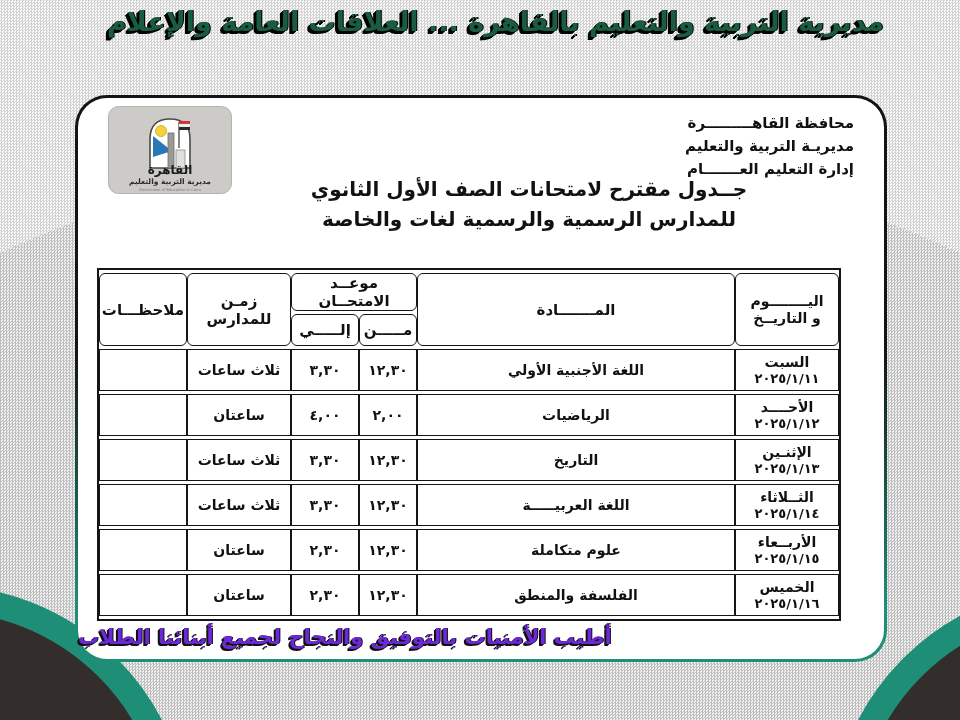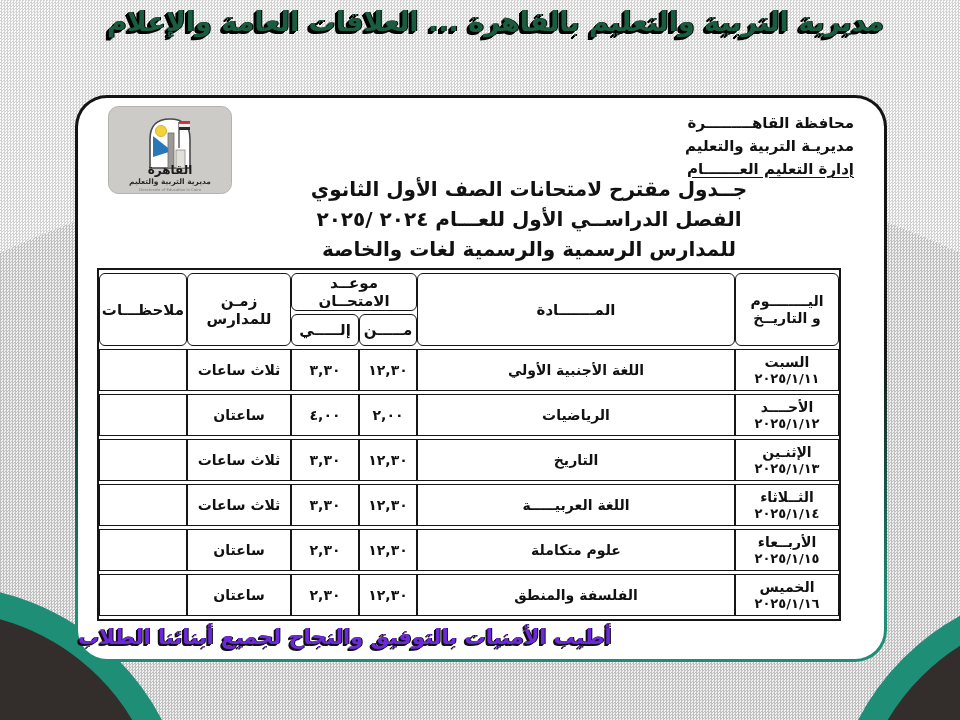--- a/index.html
+++ b/index.html
@@ -49,21 +49,21 @@
   
   .logo-box {
     position:absolute; left:30px; top:8px; width:124px; height:88px;
   }
 
   
   .letterhead {
     position:absolute; right:30px; top:14px; text-align:right;
     font-size:15px; font-weight:bold; color:#111; line-height:23px;
   }
-  .letterhead .u { text-decoration:underline; text-underline-offset:3px; }
+  .letterhead .u { text-underline-offset:3px; }
 
   
   .doc-title {
     position:absolute; top:76px; right:95px; width:520px; text-align:center;
     font-size:20px; font-weight:bold; color:#111; line-height:30px;
   }
 
   
   .sched-table {
     position:absolute; top:170px; right:43px; width:740px;
@@ -123,21 +123,20 @@
     </div>
 
     <div class="letterhead">
       <div>محافظة القاهـــــــــرة</div>
       <div>مديريـة التربية والتعليم</div>
       <div class="u">إدارة التعليم العـــــــام</div>
     </div>
 
     <div class="doc-title">
       <div>جــدول مقترح لامتحانات الصف الأول الثانوي</div>
-      <div>الفصل الدراســي الأول للعـــام ٢٠٢٤ /٢٠٢٥</div>
       <div>للمدارس الرسمية والرسمية لغات والخاصة</div>
     </div>
 
     <table class="sched-table" dir="rtl">
       <colgroup>
         <col style="width:104px">
           <col style="width:318px">
           <col style="width:58px">
         <col style="width:68px">
           <col style="width:104px">

